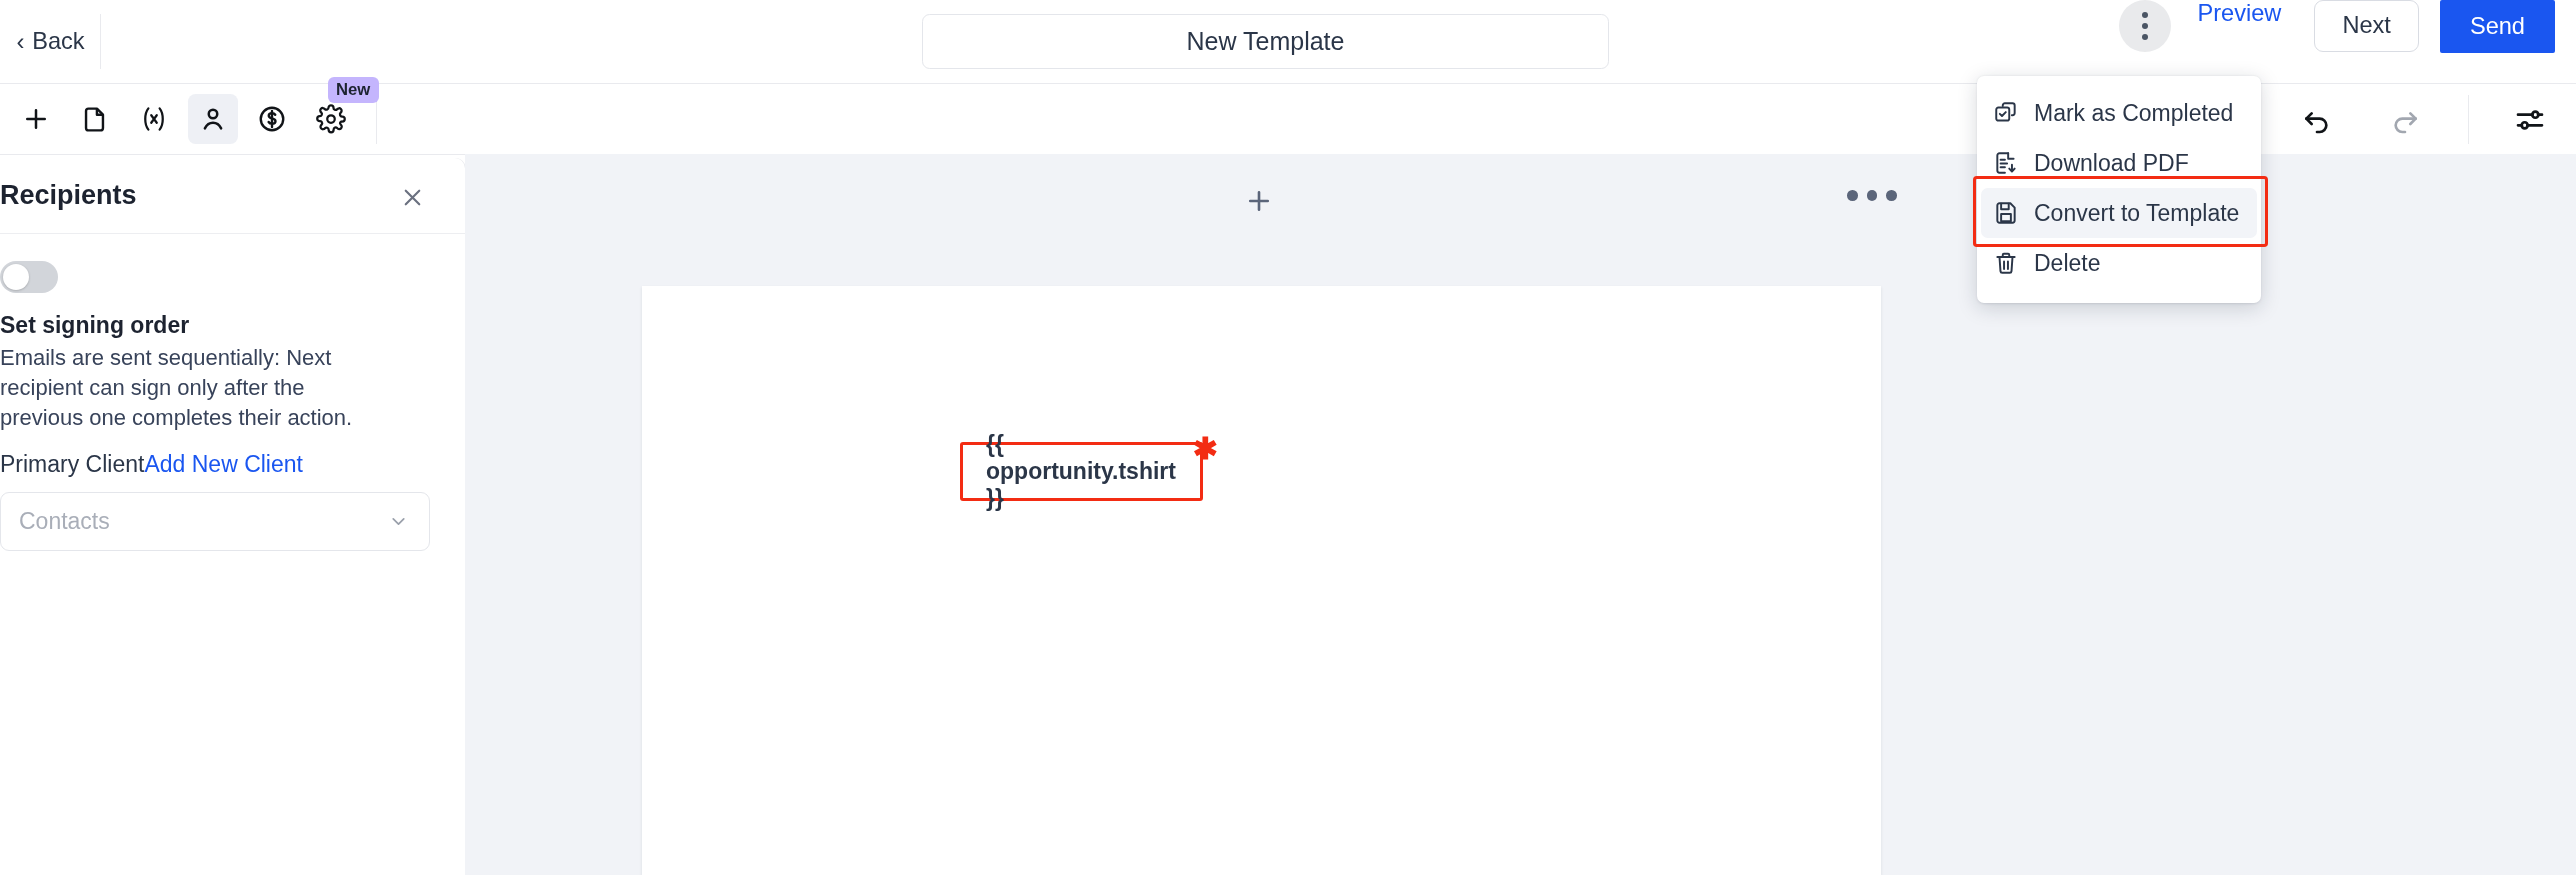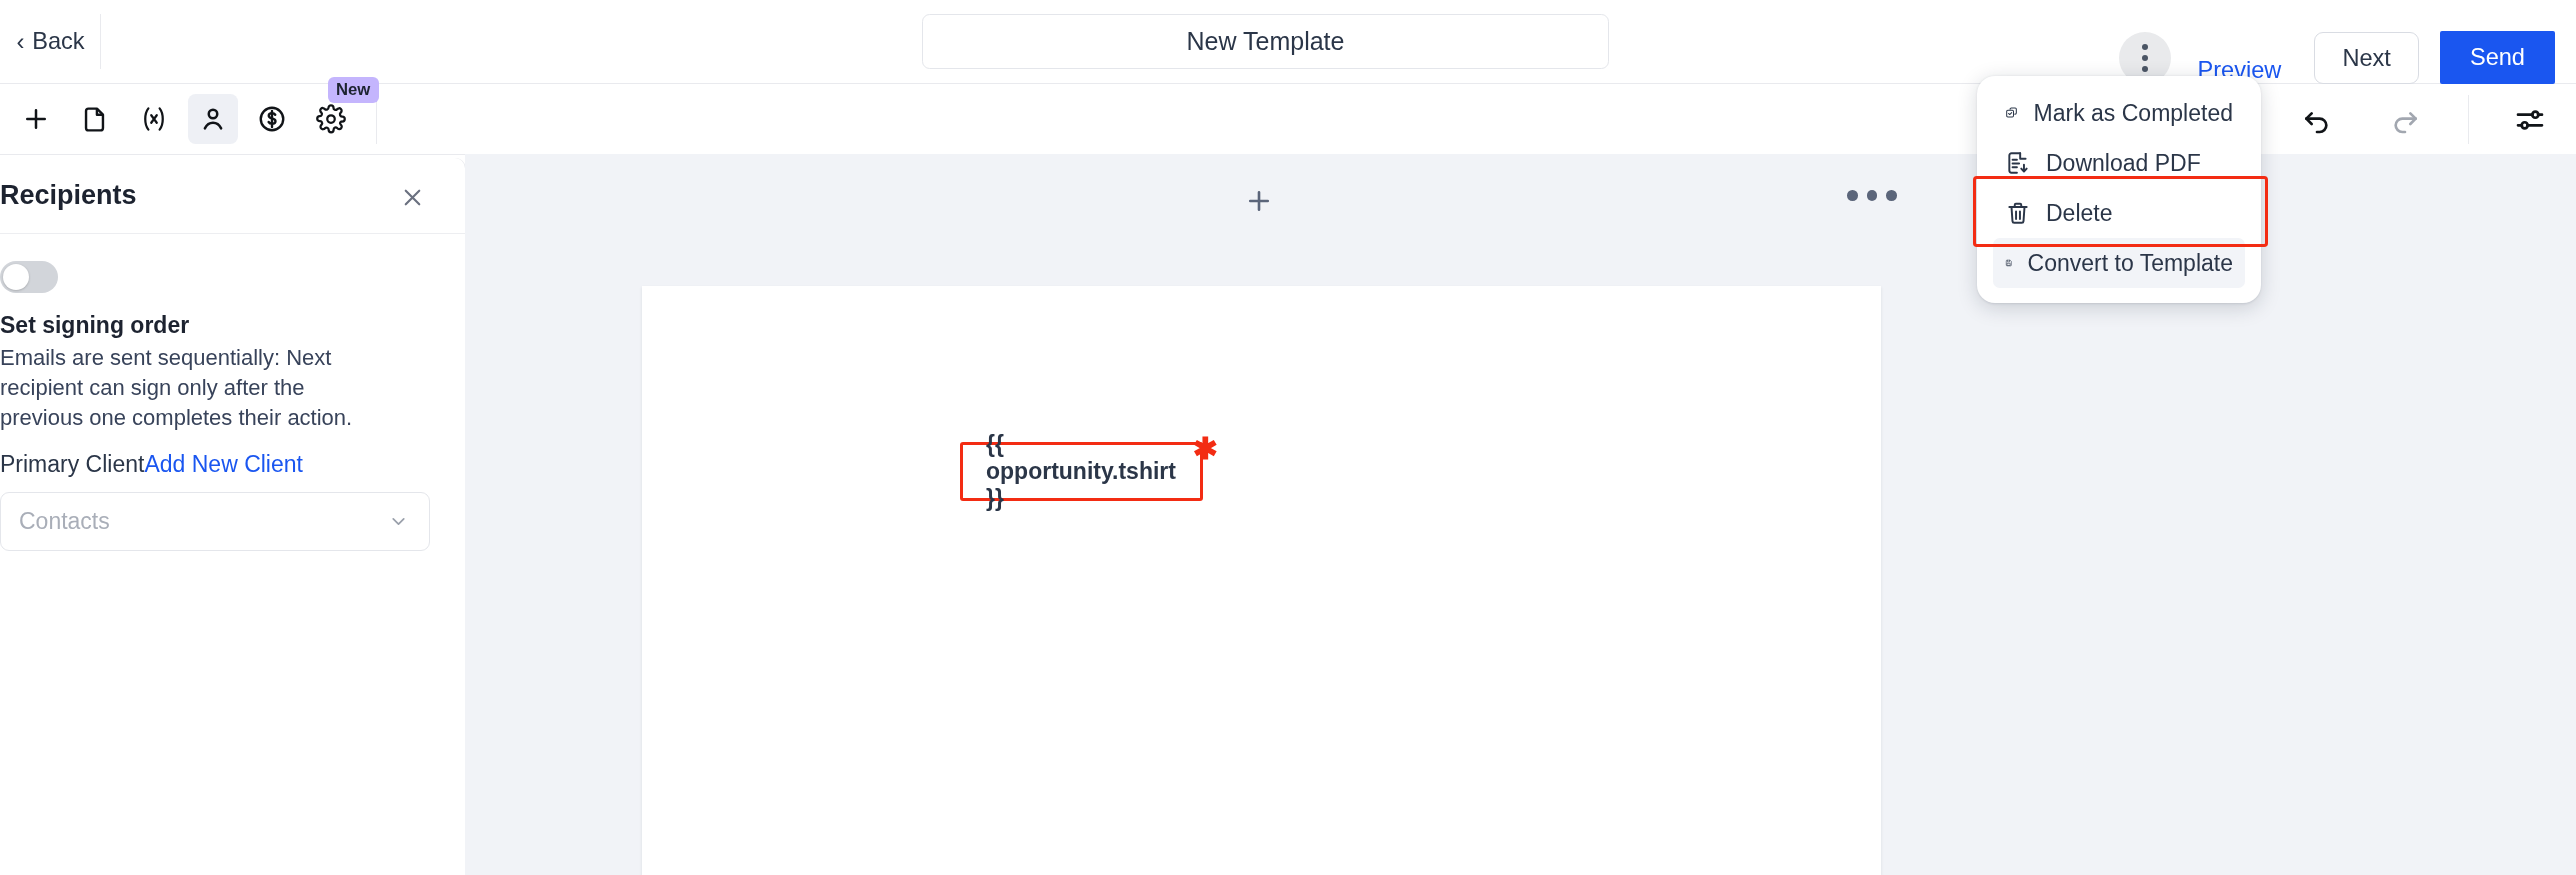--- a/index.html
+++ b/index.html
@@ -32,21 +32,21 @@
     position: absolute; left: 922px; top: 13.7px;
     width: 687px; height: 55px;
     border: 1.5px solid #e4e6eb; border-radius: 7.6px;
     background: #ffffff;
     text-align: center; font-size: 25px; color: #2b3648;
     font-family: "Liberation Sans", sans-serif;
     outline: none;
   }
   .header-right {
     position: absolute; right: 21px; top: 0; height: 84px;
-    display: flex; align-items: flex-end; gap: 0;
+    display: flex; align-items: flex-start; gap: 0;
   }
   .kebab-btn {
     width: 52px; height: 52px; border-radius: 50%;
     background: #e9eaec; border: none; cursor: pointer;
     display: flex; flex-direction: column; align-items: center;
     justify-content: center; gap: 4.6px; margin-right: 26px;
   }
   .kebab-dot { width: 6px; height: 6px; border-radius: 50%; background: #4b5564; }
   .preview-btn {
     background: none; border: none; cursor: pointer;
@@ -205,23 +205,23 @@
   }
   .merge-star {
     position: absolute; right: -18px; top: -10.6px;
     color: #f32c13; font-size: 30px; line-height: 1; font-weight: bold;
   }
 
   
   .dropdown {
     position: absolute; left: 1977px; top: 76px;
     width: 284px; height: 227px;
-    background: #ffffff; border-radius: 18px;
+    background: #ffffff; border-radius: 7px;
     box-shadow: 0 4.6px 20px rgba(20,28,50,.17), 0 0.8px 2.3px rgba(20,28,50,.10);
-    padding: 12px 16px; z-index: 50;
+    padding: 12px 4px; z-index: 50;
   }
   .menu-item {
     display: flex; align-items: center; gap: 15px;
     height: 50px; padding: 0 12px; border-radius: 6.8px;
     cursor: pointer; background: none; border: none; width: 100%;
   }
   .menu-item.highlighted { background: #f2f4f8; }
   .menu-label {
     font-size: 23px; color: #2b3648; white-space: nowrap;
     font-family: "Liberation Sans", sans-serif;
@@ -396,36 +396,36 @@
     <button class="menu-item">
       <svg width="26" height="26" viewBox="0 0 24 24" fill="none" stroke="#2b3648" stroke-width="1.8" stroke-linecap="round" stroke-linejoin="round">
         <path d="M14 3H6a2 2 0 0 0-2 2v14a2 2 0 0 0 2 2h5"></path>
         <path d="M14 3v5h5V8"></path>
         <path d="M7 9h4M7 12.5h6M7 16h4"></path>
         <path d="M17.5 13.5v6M15 17.2l2.5 2.6 2.5-2.6"></path>
       </svg>
       <span class="menu-label">Download PDF</span>
     </button>
 
+    <button class="menu-item highlighted">
+      <svg width="26" height="26" viewBox="0 0 24 24" fill="none" stroke="#2b3648" stroke-width="1.8" stroke-linecap="round" stroke-linejoin="round">
+        <path d="M4 5a2 2 0 0 1 2-2h10l4 4v12a2 2 0 0 1-2 2H6a2 2 0 0 1-2-2z"></path>
+        <path d="M7.5 3.5v5h7v-5"></path>
+        <rect x="7.5" y="13" width="9" height="6.5"></rect>
+      </svg>
+      <span class="menu-label">Convert to Template</span>
+    </button>
+
     <button class="menu-item">
       <svg width="26" height="26" viewBox="0 0 24 24" fill="none" stroke="#2b3648" stroke-width="1.8" stroke-linecap="round" stroke-linejoin="round">
         <path d="M4 6.5h16"></path>
         <path d="M9 6.5V4.5a1 1 0 0 1 1-1h4a1 1 0 0 1 1 1v2"></path>
         <path d="M6 6.5l.9 13a1.6 1.6 0 0 0 1.6 1.5h7a1.6 1.6 0 0 0 1.6-1.5l.9-13"></path>
         <path d="M10.2 10.5v7M13.8 10.5v7"></path>
       </svg>
       <span class="menu-label">Delete</span>
     </button>
-
-    <button class="menu-item highlighted">
-      <svg width="26" height="26" viewBox="0 0 24 24" fill="none" stroke="#2b3648" stroke-width="1.8" stroke-linecap="round" stroke-linejoin="round">
-        <path d="M4 5a2 2 0 0 1 2-2h10l4 4v12a2 2 0 0 1-2 2H6a2 2 0 0 1-2-2z"></path>
-        <path d="M7.5 3.5v5h7v-5"></path>
-        <rect x="7.5" y="13" width="9" height="6.5"></rect>
-      </svg>
-      <span class="menu-label">Convert to Template</span>
-    </button>
   </div>
 
   <div class="menu-highlight-ring"></div>
 
 </div>
 
 
 </body></html>

